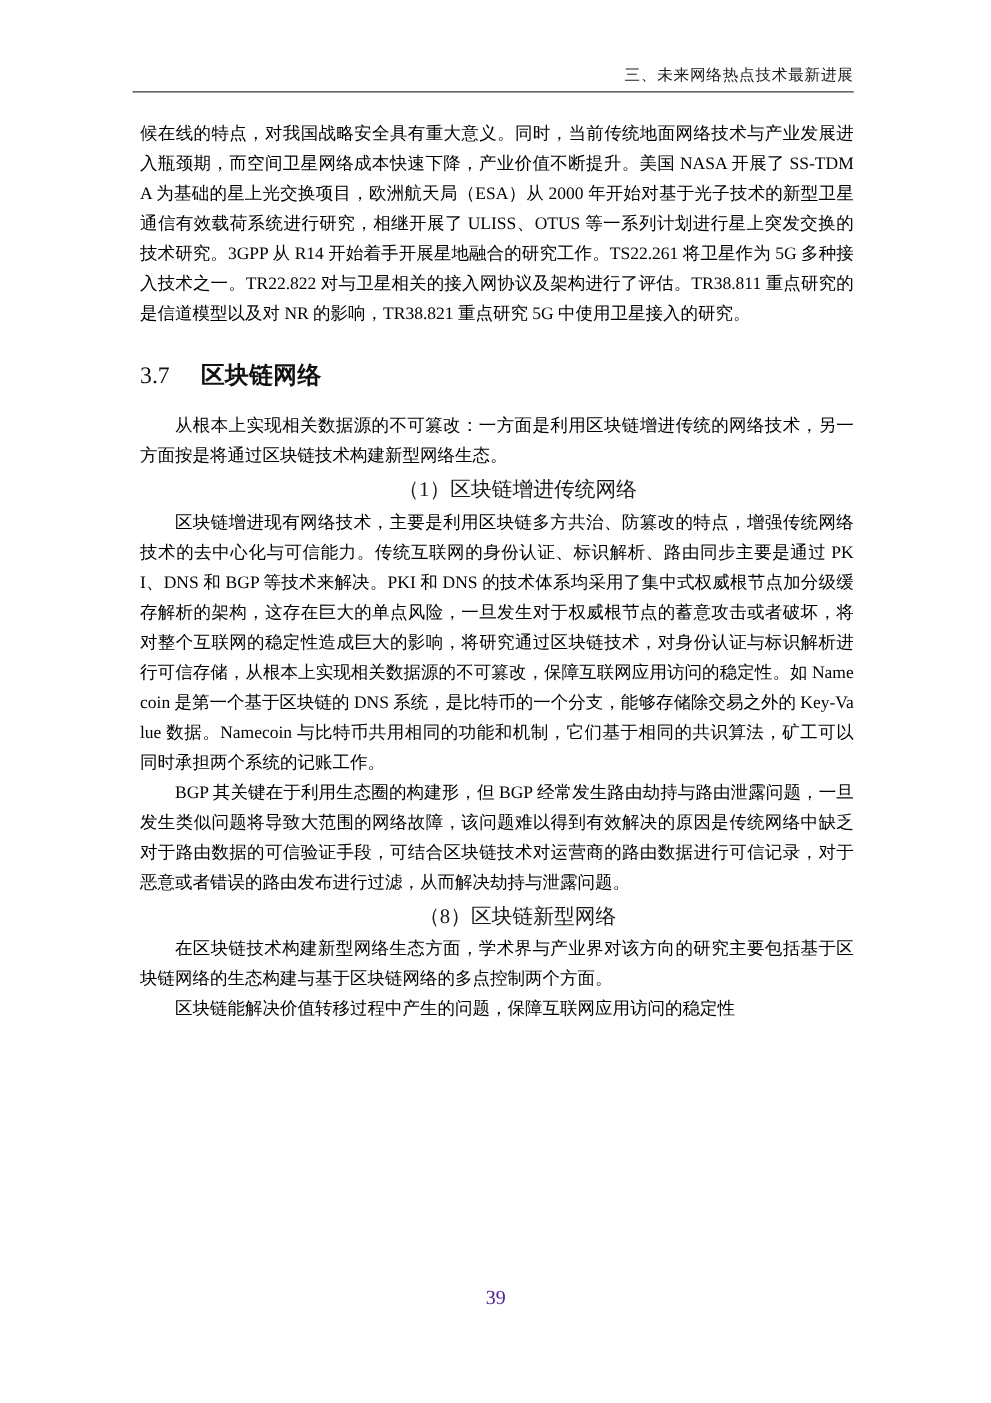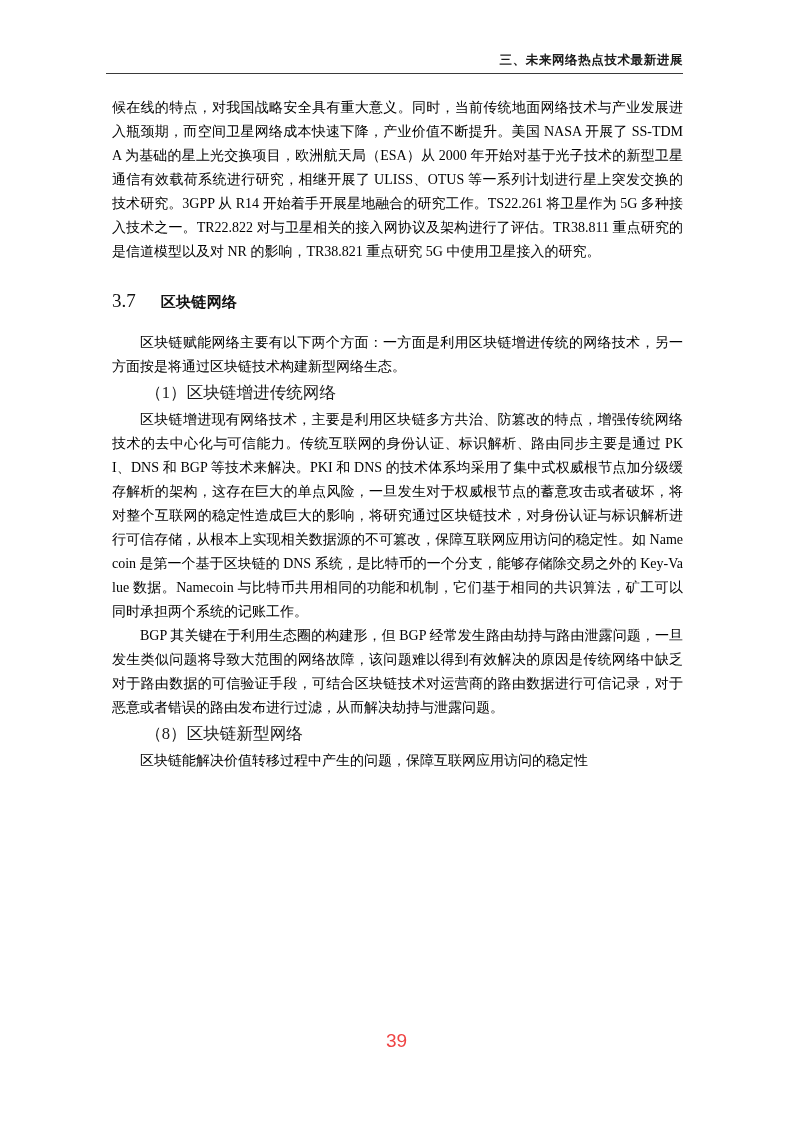--- a/index.html
+++ b/index.html
@@ -28,21 +28,21 @@
   .header {
     position: absolute;
     left: 106px;
     top: 52px;
     width: 577px;
   }
   .header-title {
     display: block;
     text-align: right;
     font-family: "Liberation Sans", "DejaVu Sans", sans-serif;
-    font-weight: 700;
+    font-weight: 400;
     font-size: 12.5px;
     letter-spacing: 0.6px;
     color: #1a1a1a;
     padding-bottom: 4px;
   }
   .header-rule {
     display: block;
     height: 1px;
     background: #3a3a3a;
     width: 100%;
@@ -85,21 +85,21 @@
   }
   .section-heading .sec-num {
     font-family: "Liberation Serif", "DejaVu Serif", serif;
     font-weight: 400;
     font-size: 19px;
     padding-right: 25px;
   }
   .section-heading .sec-title {
     font-family: "Liberation Sans", "DejaVu Sans", sans-serif;
     font-weight: 700;
-    font-size: 15px;
+    font-size: 19px;
     letter-spacing: 0.3px;
     margin-top: 44px;
   }
 
   
   p.subitem {
     margin: 0;
     font-size: 16.6px;
     line-height: 28.8px;
     text-indent: 2em;
@@ -108,34 +108,35 @@
   p.subitem .si-num {
     padding-right: 13px;
   }
 
   p.sublabel {
     margin: 0;
     font-size: 16.6px;
     line-height: 28.8px;
     text-indent: 2em;
     color: #1a1a1a;
+    text-align: center;
   }
 
   
   .footer {
     position: absolute;
     left: 0;
     right: 0;
     top: 1030px;
     text-align: center;
   }
   .page-number {
-    font-size: 19px;
-    font-family: Liberation Sans, sans-serif;
-    color: #ef4444;
+    font-size: 16px;
+    font-family: Liberation Serif, serif;
+    color: #4c1d95;
   }
 </style>
 </head>
 <body>
 
 <div class="page">
 
   <div class="header">
     <span class="header-title">三、未来网络热点技术最新进展</span>
     <span class="header-rule"></span>
@@ -143,30 +144,31 @@
 
   <div class="content">
 
     <p class="para">候在线的特点，对我国战略安全具有重大意义。同时，当前传统地面网络技术与产业发展进入瓶颈期，而空间卫星网络成本快速下降，产业价值不断提升。美国 NASA 开展了 SS-TDMA 为基础的星上光交换项目，欧洲航天局（ESA）从 2000 年开始对基于光子技术的新型卫星通信有效载荷系统进行研究，相继开展了 ULISS、OTUS 等一系列计划进行星上突发交换的技术研究。3GPP 从 R14 开始着手开展星地融合的研究工作。TS22.261 将卫星作为 5G 多种接入技术之一。TR22.822 对与卫星相关的接入网协议及架构进行了评估。TR38.811 重点研究的是信道模型以及对 NR 的影响，TR38.821 重点研究 5G 中使用卫星接入的研究。</p>
 
     <h2 class="section-heading">
       <span class="sec-num">3.7</span><span class="sec-title">区块链网络</span>
     </h2>
 
 
-    <p class="para indent">区块链赋能网络主要有以下两个方面：一方面是利用区块链增进传统的网络技术，另一方面按是将通过区块链技术构建新型网络生态。</p>
+    <p class="para indent">从根本上实现相关数据源的不可篡改：一方面是利用区块链增进传统的网络技术，另一方面按是将通过区块链技术构建新型网络生态。</p>
 
     <p class="sublabel">（1）区块链增进传统网络</p>
 
     <p class="para indent">区块链增进现有网络技术，主要是利用区块链多方共治、防篡改的特点，增强传统网络技术的去中心化与可信能力。传统互联网的身份认证、标识解析、路由同步主要是通过 PKI、DNS 和 BGP 等技术来解决。PKI 和 DNS 的技术体系均采用了集中式权威根节点加分级缓存解析的架构，这存在巨大的单点风险，一旦发生对于权威根节点的蓄意攻击或者破坏，将对整个互联网的稳定性造成巨大的影响，将研究通过区块链技术，对身份认证与标识解析进行可信存储，从根本上实现相关数据源的不可篡改，保障互联网应用访问的稳定性。如 Namecoin 是第一个基于区块链的 DNS 系统，是比特币的一个分支，能够存储除交易之外的 Key-Value 数据。Namecoin 与比特币共用相同的功能和机制，它们基于相同的共识算法，矿工可以同时承担两个系统的记账工作。</p>
 
     <p class="para indent">BGP 其关键在于利用生态圈的构建形，但 BGP 经常发生路由劫持与路由泄露问题，一旦发生类似问题将导致大范围的网络故障，该问题难以得到有效解决的原因是传统网络中缺乏对于路由数据的可信验证手段，可结合区块链技术对运营商的路由数据进行可信记录，对于恶意或者错误的路由发布进行过滤，从而解决劫持与泄露问题。</p>
 
     <p class="sublabel">（8）区块链新型网络</p>
 
+    <p class="para indent">在区块链技术构建新型网络生态方面，学术界与产业界对该方向的研究主要包括基于区块链网络的生态构建与基于区块链网络的多点控制两个方面。</p>
 
     <p class="para indent last-natural">区块链能解决价值转移过程中产生的问题，保障互联网应用访问的稳定性</p>
 
   </div>
 
   <div class="footer">
     <span class="page-number">39</span>
   </div>
 
 </div>

